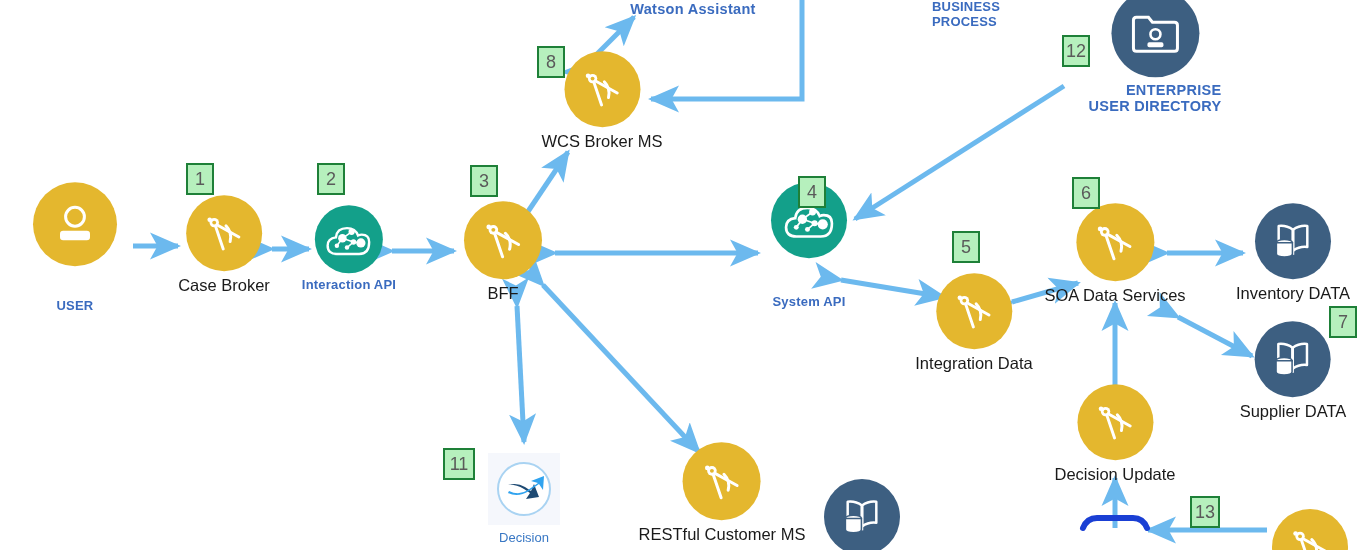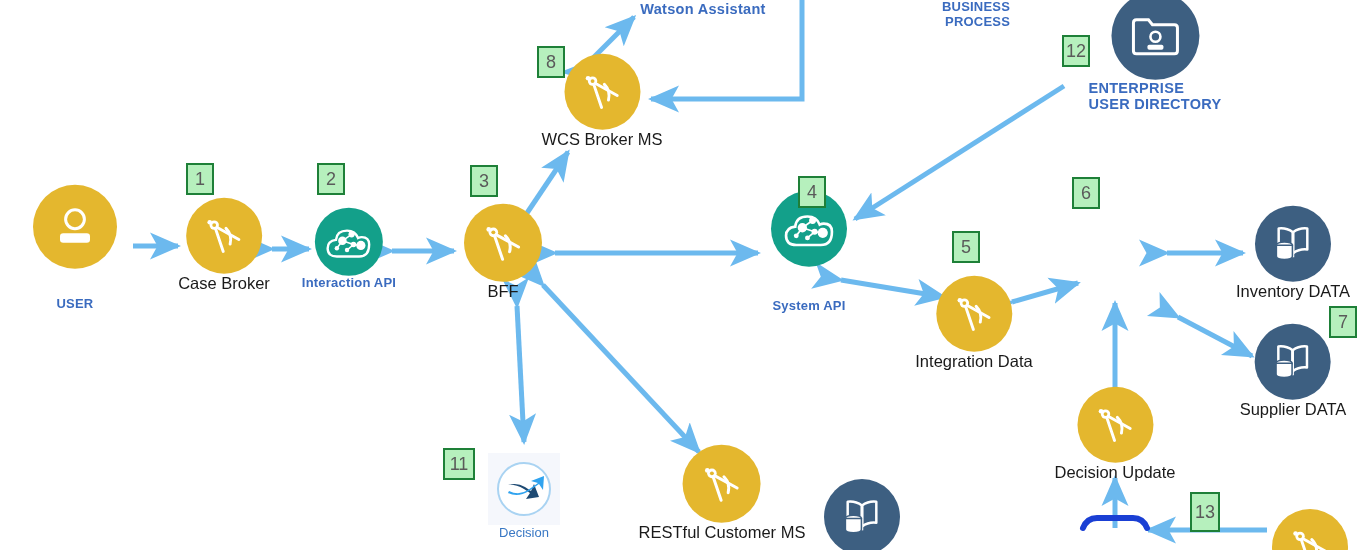--- a/index.html
+++ b/index.html
@@ -9,39 +9,39 @@
     overflow:hidden;position:relative;
   }
   #canvas{position:absolute;left:0;top:0;width:1370px;height:550px;}
   #edges{position:absolute;left:0;top:0;width:1370px;height:550px;pointer-events:none;}
 
   
   .node{position:absolute;transform:translate(-50%,-50%);
         display:flex;flex-direction:column;align-items:center;}
   .disc{border-radius:50%;display:flex;align-items:center;justify-content:center;}
   .disc svg{display:block;}
-  .lbl{white-space:pre;text-align:left;line-height:1.12;}
+  .lbl{margin-top:5px;white-space:pre;text-align:right;line-height:1.12;}
   .lbl-dark{color:#1a1a1a;font-size:16.5px;font-weight:400;}
   .lbl-blue{color:#3a6bbf;font-size:13px;font-weight:bold;letter-spacing:.2px;}
   .lbl-blue-lg{color:#3a6bbf;font-size:14.5px;font-weight:bold;letter-spacing:.3px;}
   .lbl-blue-sm{color:#3877c4;font-size:13px;font-weight:400;}
 
   
   .badge{position:absolute;transform:translate(-50%,-50%);
          background:#b6f0bd;border:2px solid #1e8038;
          color:#5a5a5a;font-size:18px;
          display:flex;align-items:center;justify-content:center;
          box-sizing:border-box;}
 
   
   .tile{position:absolute;transform:translate(-50%,-50%);
         background:#f5f7fc;display:flex;align-items:center;justify-content:center;}
 
   
-  .floattext{position:absolute;transform:translate(-50%,0);text-align:right;white-space:pre;line-height:1.15;margin-left:10px;}
+  .floattext{position:absolute;transform:translate(-50%,0);text-align:left;white-space:pre;line-height:1.15;}
 </style>
 </head>
 <body>
 
 <div id="canvas">
 
   <svg id="edges" viewBox="0 0 1370 550" xmlns="http://www.w3.org/2000/svg">
     <defs>
       <marker id="ah" markerWidth="7" markerHeight="7" refX="5.6" refY="3.1" orient="auto" markerUnits="strokeWidth">
         <path d="M0,0.4 L6.2,3.1 L0,5.8 L1.5,3.1 Z" fill="#6cb9ee"></path>
@@ -162,21 +162,21 @@
           <path d="M27 17 q7 7 4.5 17"></path>
         </g>
         <circle cx="14.2" cy="13.4" r="5.1" fill="#fff"></circle>
         <circle cx="14.2" cy="13.4" r="2.1" fill="#e4b72e"></circle>
         <circle cx="9.3" cy="10.3" r="2.5" fill="#fff"></circle>
       </svg>
     </div>
     <div class="lbl lbl-dark">BFF</div>
   </div>
 
-  <div class="node" style="left:809px;top:252px;gap:32px;">
+  <div class="node" style="left:809px;top:246px;gap:32px;">
     <div class="disc" style="width:76px;height:76px;background:#13a08a;">
       <svg width="53" height="44" viewBox="0 0 52 42">
         <path d="M13 37 q-10 0-10-9 0-8 9-9 1-10 12-10 9 0 12 8 2-1 4-1 8 0 8 8 0 13-11 13 z" fill="none" stroke="#fff" stroke-width="2.6"></path>
         <g fill="#fff">
           <circle cx="29" cy="13" r="3.4"></circle>
             <circle cx="19" cy="20" r="4.6"></circle>
           <circle cx="31" cy="24" r="3"></circle>
             <circle cx="39" cy="25" r="5"></circle>
           <circle cx="13" cy="28" r="2.4"></circle>
             <circle cx="24" cy="30" r="2.4"></circle>
@@ -202,20 +202,35 @@
           <path d="M27 17 q7 7 4.5 17"></path>
         </g>
         <circle cx="14.2" cy="13.4" r="5.1" fill="#fff"></circle>
         <circle cx="14.2" cy="13.4" r="2.1" fill="#e4b72e"></circle>
         <circle cx="9.3" cy="10.3" r="2.5" fill="#fff"></circle>
       </svg>
     </div>
     <div class="lbl lbl-dark">Integration Data</div>
   </div>
 
+  <div class="node" style="left:1115px;top:254px;">
+    <div class="disc" style="width:78px;height:78px;background:#e4b72e;">
+      <svg width="47" height="47" viewBox="0 0 50 50">
+        <g fill="none" stroke="#fff" stroke-width="3.2" stroke-linecap="round">
+          <path d="M14.5 14 L24 42"></path>
+            <path d="M16.5 15.5 L41 29"></path>
+          <path d="M27 17 q7 7 4.5 17"></path>
+        </g>
+        <circle cx="14.2" cy="13.4" r="5.1" fill="#fff"></circle>
+        <circle cx="14.2" cy="13.4" r="2.1" fill="#e4b72e"></circle>
+        <circle cx="9.3" cy="10.3" r="2.5" fill="#fff"></circle>
+      </svg>
+    </div>
+    <div class="lbl lbl-dark">SOA Data Services</div>
+  </div>
 
   <div class="node" style="left:1293px;top:253px;">
     <div class="disc" style="width:76px;height:76px;background:#3d5f81;">
       <svg width="46" height="42" viewBox="0 0 48 44">
         <g fill="none" stroke="#fff" stroke-width="2.6" stroke-linejoin="round">
           <path d="M24 10 q-7-5-15-4 l0 22 q8-1 15 4 z"></path>
           <path d="M24 10 q7-5 15-4 l0 22 q-8-1-15 4 z"></path>
         </g>
         <line x1="24" y1="10" x2="24" y2="36" stroke="#fff" stroke-width="2.6"></line>
         <g>
@@ -337,15 +352,15 @@
   <div class="badge" style="left:200px;top:179px;width:28px;height:32px;">1</div>
   <div class="badge" style="left:331px;top:179px;width:28px;height:32px;">2</div>
   <div class="badge" style="left:484px;top:181px;width:28px;height:32px;">3</div>
   <div class="badge" style="left:812px;top:192px;width:28px;height:32px;">4</div>
   <div class="badge" style="left:966px;top:247px;width:28px;height:32px;">5</div>
   <div class="badge" style="left:1086px;top:193px;width:28px;height:32px;">6</div>
   <div class="badge" style="left:1343px;top:322px;width:28px;height:32px;">7</div>
   <div class="badge" style="left:551px;top:62px;width:28px;height:32px;">8</div>
   <div class="badge" style="left:459px;top:464px;width:32px;height:32px;text-align:right;">11</div>
   <div class="badge" style="left:1076px;top:51px;width:28px;height:32px;text-align:center;">12</div>
-  <div class="badge" style="left:1205px;top:512px;width:30px;height:40px;">13</div>
+  <div class="badge" style="left:1205px;top:512px;width:30px;height:32px;">13</div>
 
 </div>
 
 </body></html>

